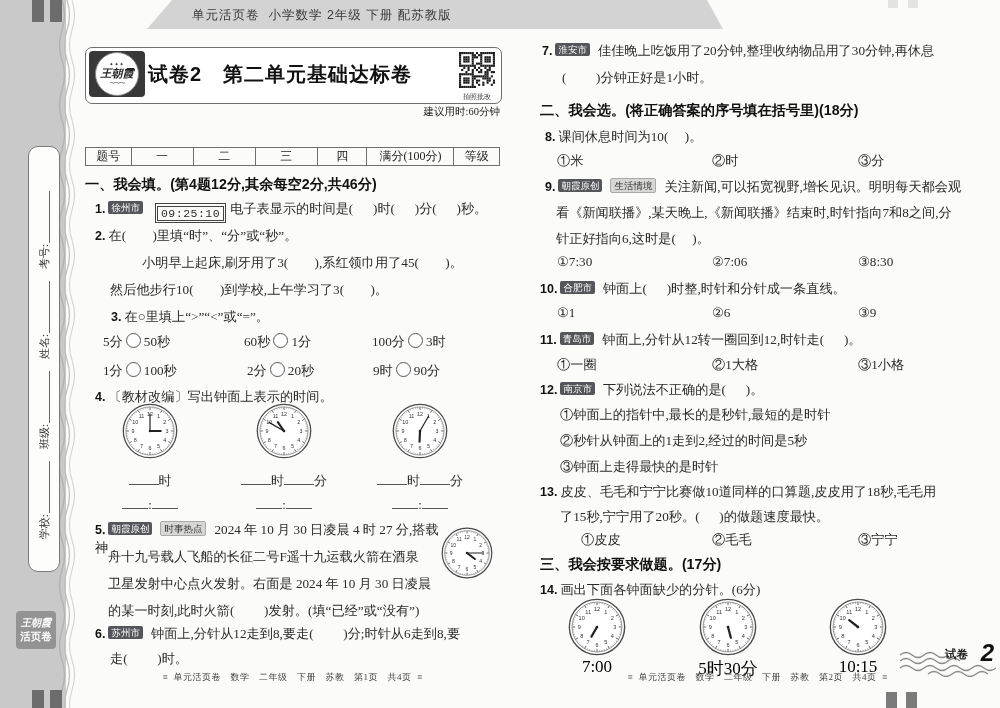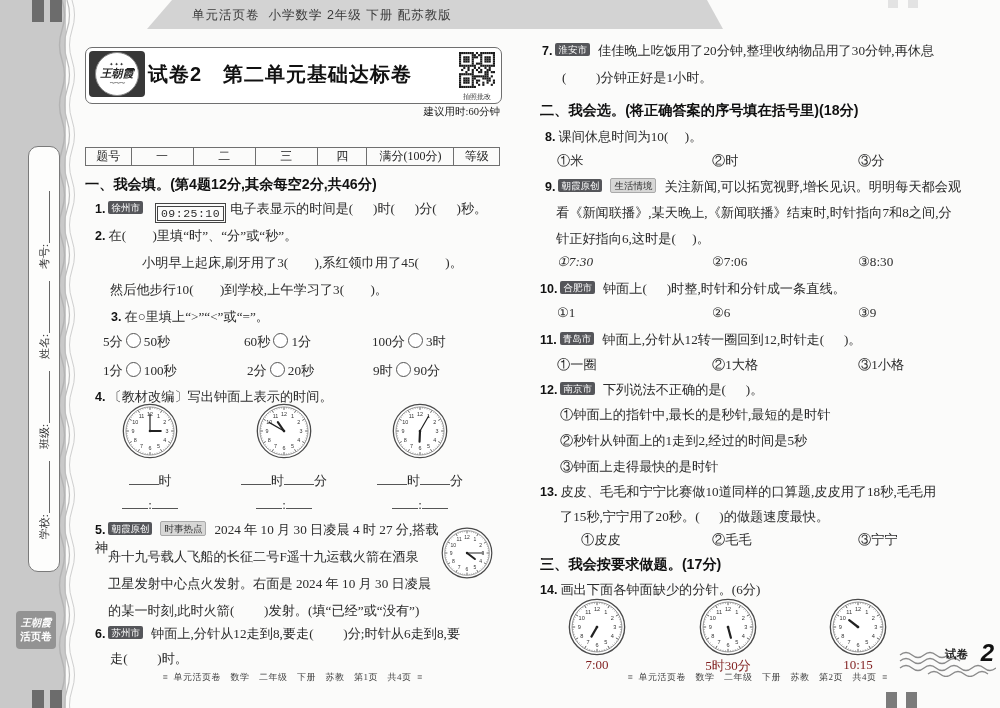--- a/index.html
+++ b/index.html
@@ -41,21 +41,21 @@
   .badge.light{background:#d7d7d6;color:#333;border:0.5px solid #aaa;}
   .brk{color:#2b2b2b;}
   .dclock{display:inline-block;border:1px solid #444;padding:1px;margin:0 4px;vertical-align:-4px;}
   .dclock span{display:inline-block;border:1px solid #444;padding:0 3px;font-family:"Liberation Mono",monospace;
                font-size:11.5px;letter-spacing:.5px;}
   .cmp{display:inline-block;width:13px;height:13px;border:1px solid #555;border-radius:50%;
        margin:0 3px;vertical-align:-2px;background:#fff;}
   .bl{display:inline-block;width:30px;height:13px;border-bottom:1px solid #555;}
   .bl.s{width:26px;}
   .unit-cell{position:absolute;width:100px;text-align:center;font-size:13px;color:#2b2b2b;}
-  .clabel{position:absolute;width:100px;text-align:center;font-size:13px;color:#7f1d1d;}
+  .clabel{position:absolute;width:100px;text-align:center;font-size:17px;color:#000000;}
   
   .footer{position:absolute;top:671px;font-size:9px;color:#3f3f3f;text-align:center;letter-spacing:.5px;}
   
   .flap{position:absolute;left:-169px;top:343px;width:424px;height:30px;border:1.5px solid #7a7a7a;
         border-radius:10px;background:#fdfdfc;transform:rotate(-90deg);
         display:flex;align-items:center;justify-content:center;font-size:11px;color:#333;}
   .flap .fbl{display:inline-block;width:52px;height:11px;border-bottom:1px solid #666;margin:0 12px 0 1px;}
   .flap-badge{position:absolute;left:16px;top:611px;width:40px;height:38px;background:#939393;border-radius:4px;
               color:#fff;display:flex;flex-direction:column;align-items:center;justify-content:center;
               font-size:10.5px;font-weight:bold;line-height:1.25;font-family:"Liberation Sans",sans-serif;}
@@ -684,21 +684,21 @@
 </div>
 <div class="opt3 t" style="left:557px;top:152px;">①米</div>
 <div class="opt3 t" style="left:712px;top:152px;">②时</div>
 <div class="opt3 t" style="left:858px;top:152px;">③分</div>
 
 <div class="line" style="left:545px;top:178px;">
   <span class="qnum">9.</span><span class="badge">朝霞原创</span><span class="badge light">生活情境</span><span class="t">关注新闻,可以拓宽视野,增长见识。明明每天都会观</span>
 </div>
 <div class="line t" style="left:556px;top:204px;">看《新闻联播》,某天晚上,《新闻联播》结束时,时针指向7和8之间,分</div>
 <div class="line t" style="left:556px;top:230px;">针正好指向6,这时是(     )。</div>
-<div class="opt3 t" style="left:557px;top:254px;font-style:italic;">①7:30</div>
+<div class="opt3 t" style="left:557px;top:254px;">①7:30</div>
 <div class="opt3 t" style="left:712px;top:254px;">②7:06</div>
 <div class="opt3 t" style="left:858px;top:254px;">③8:30</div>
 
 <div class="line" style="left:540px;top:280px;">
   <span class="qnum">10.</span><span class="badge">合肥市</span><span class="t">钟面上(      )时整,时针和分针成一条直线。</span>
 </div>
 <div class="opt3 t" style="left:557px;top:305px;">①1</div>
 <div class="opt3 t" style="left:712px;top:305px;">②6</div>
 <div class="opt3 t" style="left:858px;top:305px;">③9</div>
 

